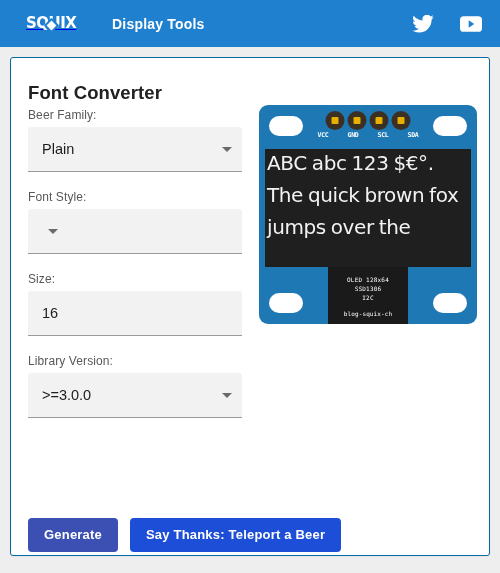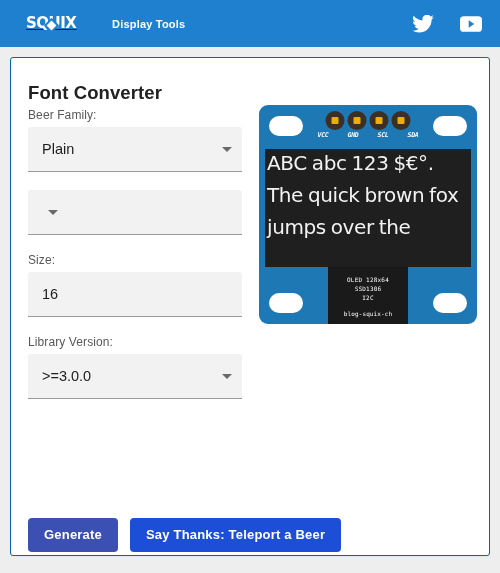--- a/index.html
+++ b/index.html
@@ -54,21 +54,21 @@
     width: 11px;
     height: 11px;
     background: #ffffff;
     transform: rotate(45deg);
     border-radius: 1px;
     border: 2px solid #2080d0;
     box-sizing: border-box;
   }
   .nav-link {
     color: #ffffff;
-    font-size: 11px;
+    font-size: 14px;
     font-weight: bold;
     letter-spacing: 0.2px;
     text-decoration: none;
     white-space: nowrap;
   }
   .nav-spacer { flex: 1; }
   .nav-social {
     display: flex;
     align-items: center;
     gap: 26px;
@@ -219,21 +219,20 @@
     background: #e8b000;
     border-radius: 1px;
   }
   .pin-labels {
     position: absolute;
     left: 50%;
     top: 26px;
     transform: translateX(-50%);
     display: flex;
     gap: 11px;
-    font-style: italic;
   }
   .pin-label {
     width: 19px;
     text-align: center;
     font-family: "DejaVu Sans Mono", monospace;
     font-size: 6.5px;
     font-weight: bold;
     color: #ffffff;
     letter-spacing: -0.2px;
   }
@@ -327,20 +326,21 @@
 
     <div class="field">
       <span class="field-label">Beer Family:</span>
       <div class="field-control">
         <span class="field-value">Plain</span>
         <span class="caret"></span>
       </div>
     </div>
 
     <div class="field">
+      <span class="field-label">Font Style:</span>
       <div class="field-control">
         <span class="caret"></span>
       </div>
     </div>
 
     <div class="field">
       <span class="field-label">Size:</span>
       <div class="field-control input-like">
         <span class="field-value">16</span>
       </div>

